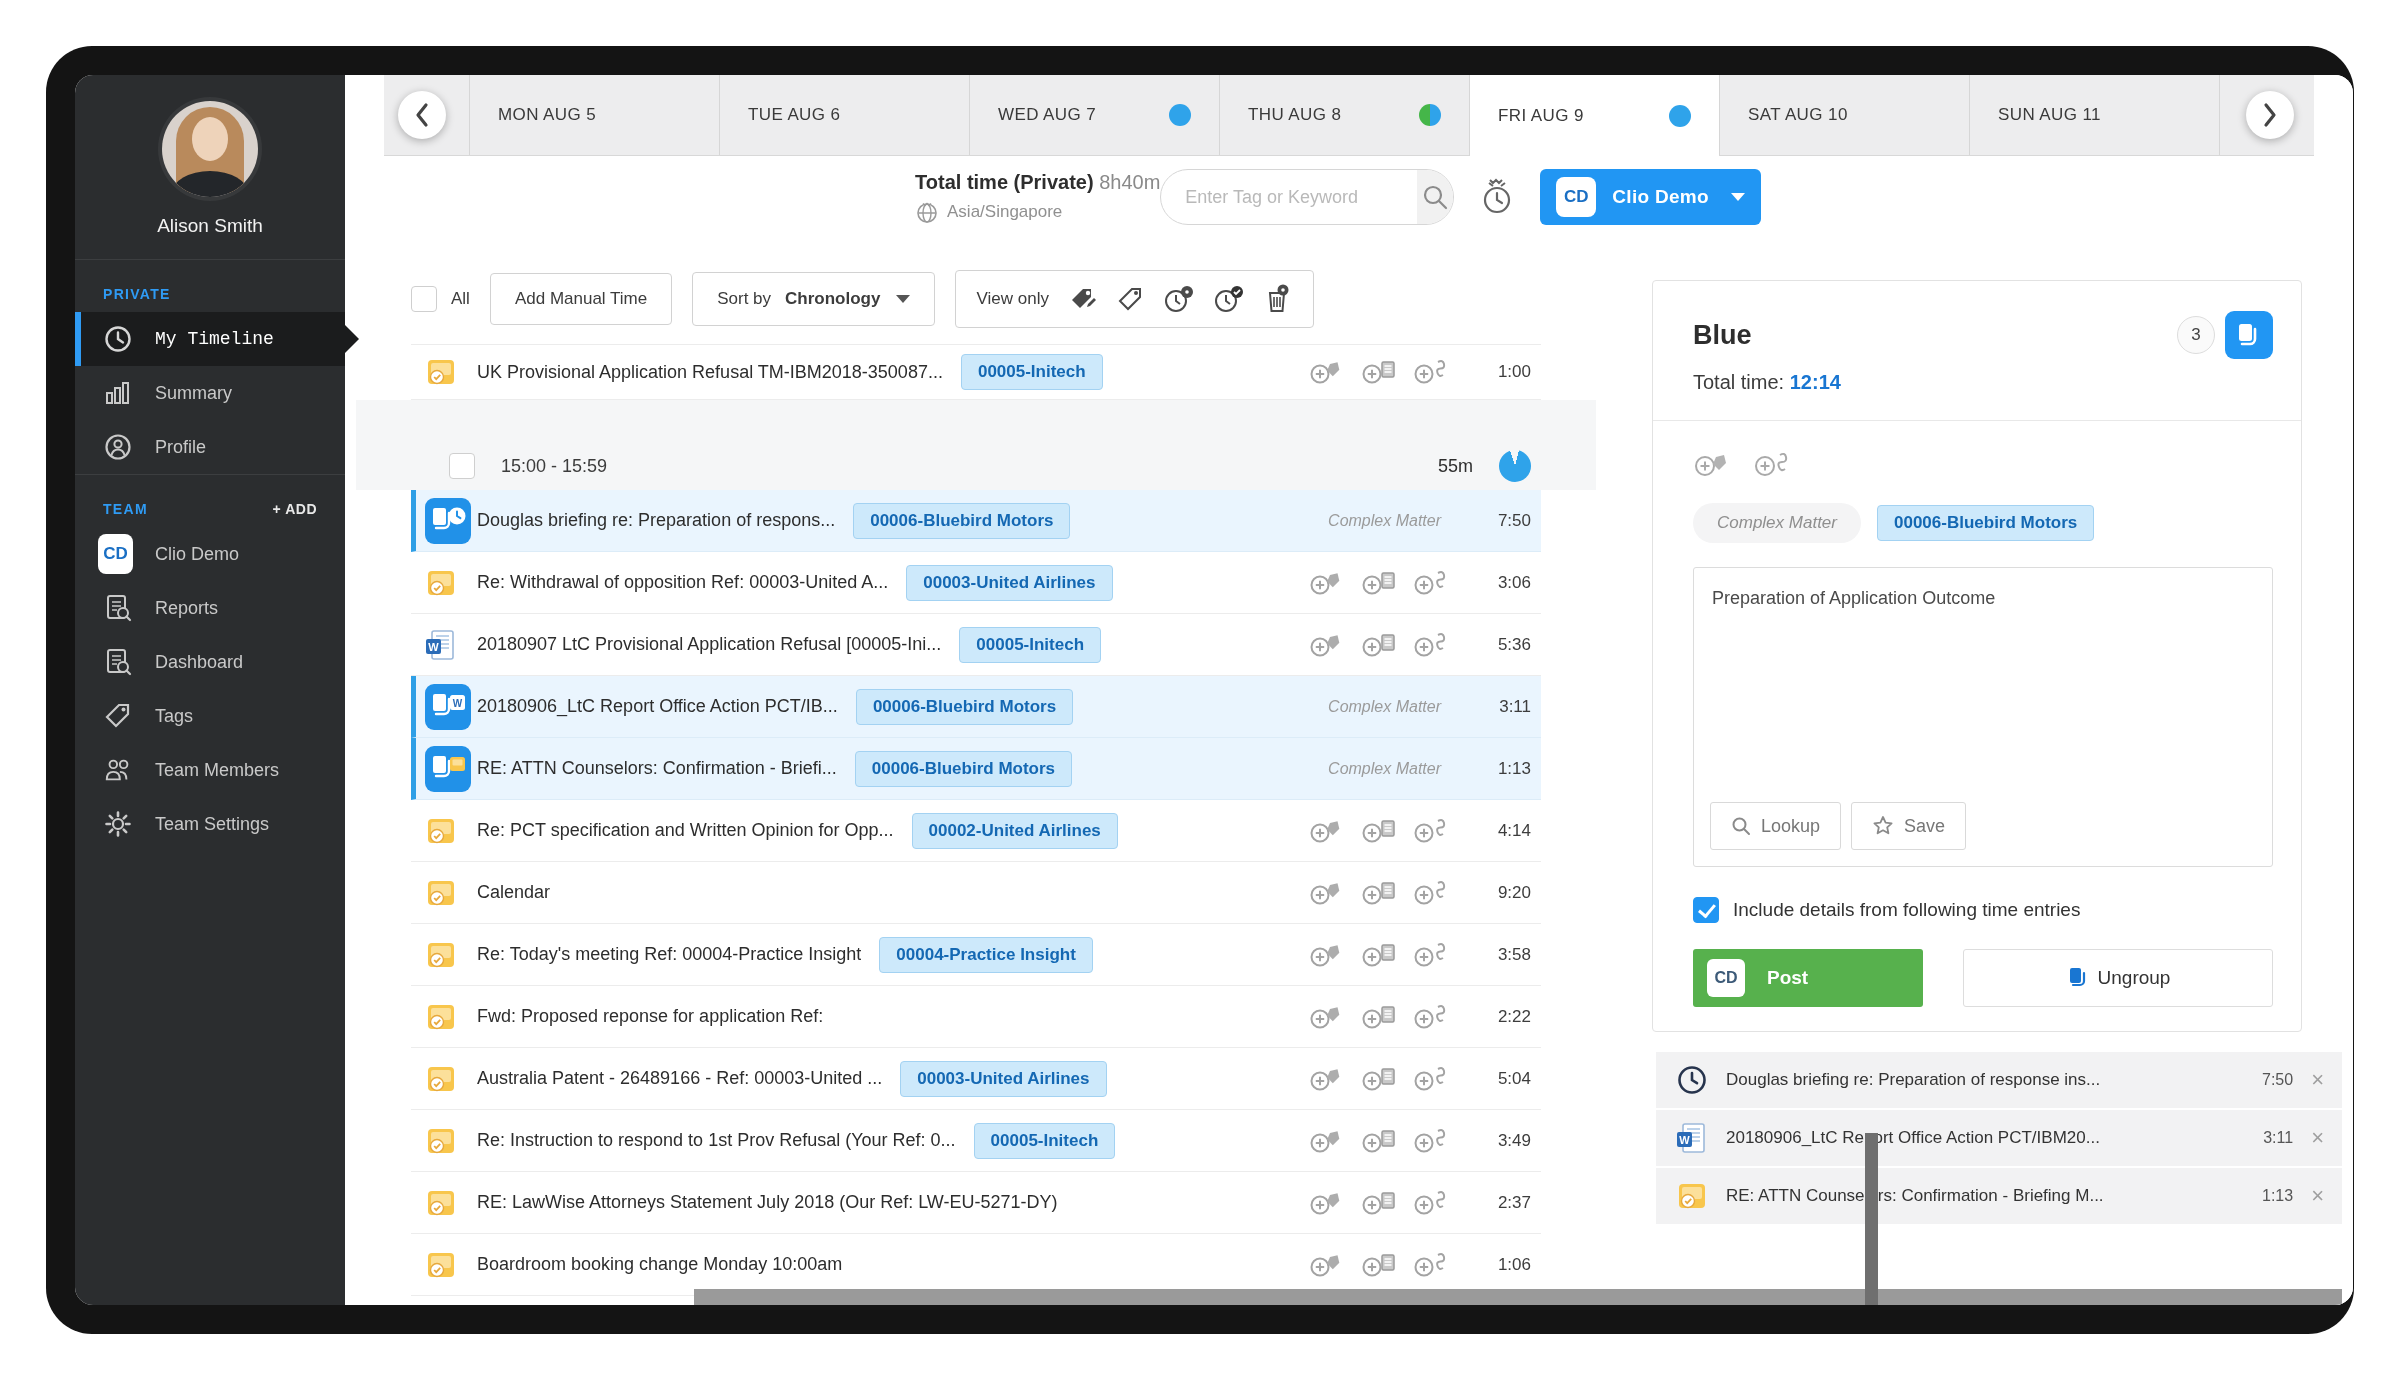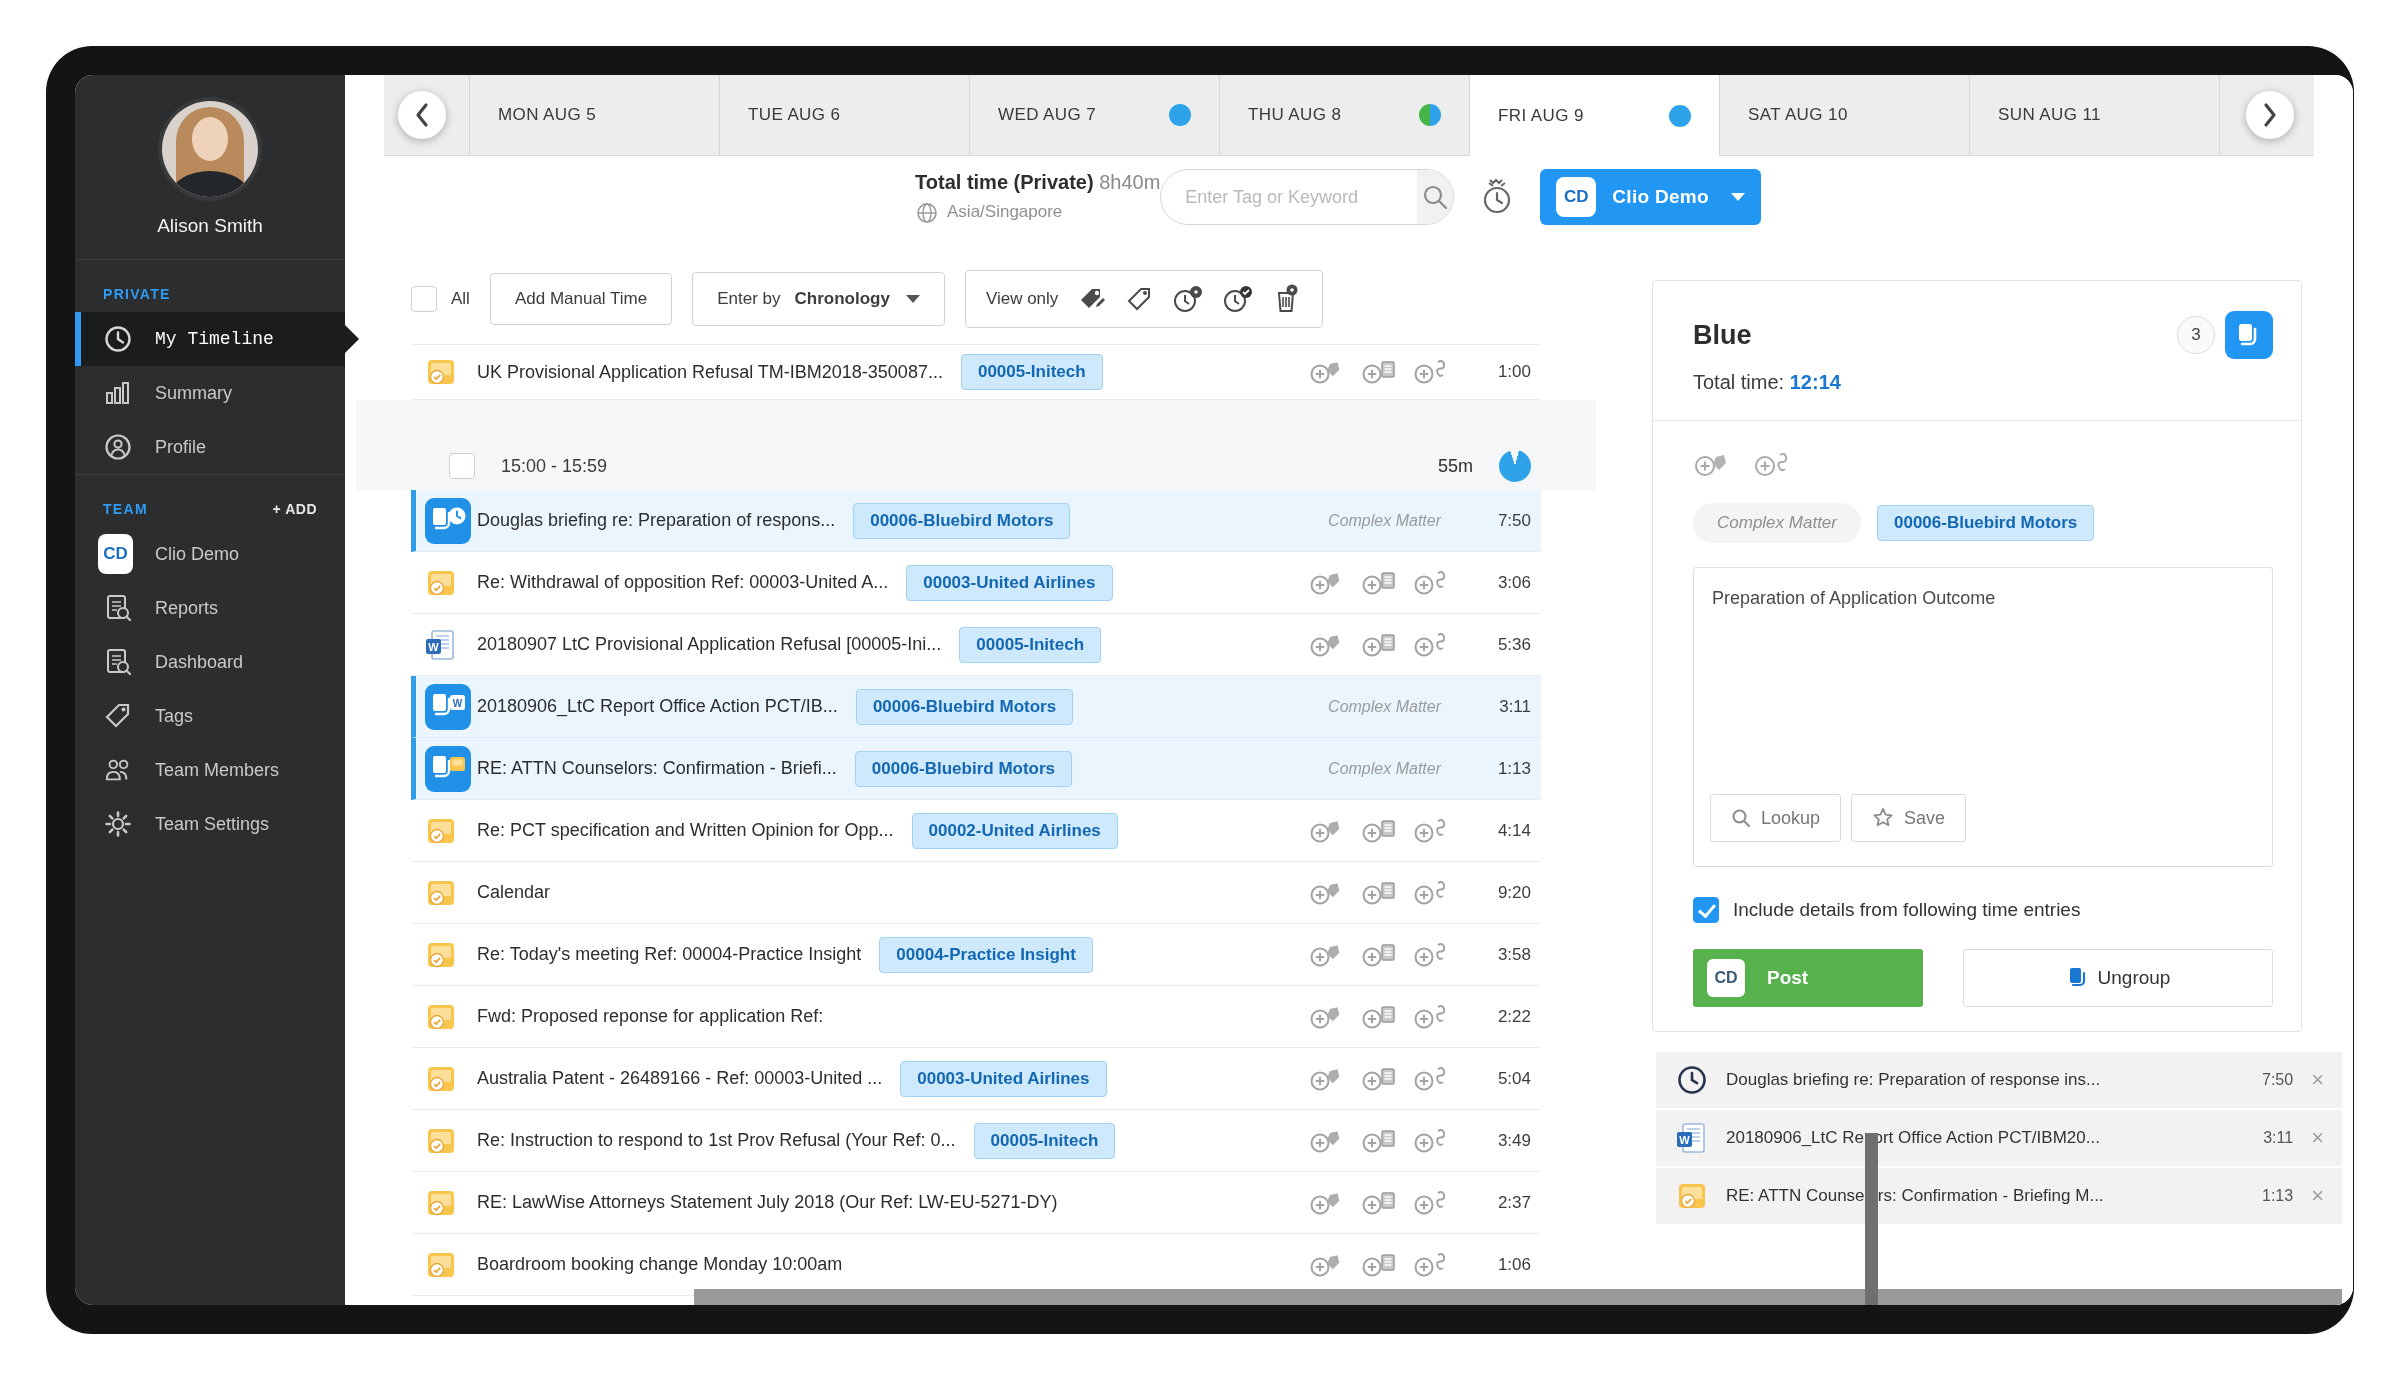--- a/index.html
+++ b/index.html
@@ -96,21 +96,21 @@
   .count-badge{width:36px;height:36px;border-radius:50%;border:1px solid #ddd;background:#fafafa;color:#444;font-size:17px;display:flex;align-items:center;justify-content:center;margin-right:10px;}
   .copy-btn{width:48px;height:48px;border-radius:9px;background:#2196f3;display:flex;align-items:center;justify-content:center;cursor:pointer;}
   .g-total{font-size:20px;color:#3c3c3c;margin-top:12px;}
   .g-total .v{color:#1976d2;font-weight:bold;}
   .card-div{border-bottom:1px solid #e8e8e8;margin:26px -28px 0 -40px;}
   .panel-icons{display:flex;gap:20px;margin-top:28px;}
   .panel-icons .ic{cursor:pointer;display:flex;}
   .panel-pills{display:flex;gap:16px;margin-top:24px;align-items:center;}
   .gpill{background:#f4f4f5;border-radius:20px;color:#8f8f8f;font-style:italic;font-size:17px;padding:10px 24px;cursor:pointer;}
   .note-box{margin-top:24px;border:1px solid #dcdcdc;border-radius:3px;height:300px;position:relative;box-sizing:border-box;padding:20px 18px;font-size:18px;color:#4a4a4a;cursor:text;}
-  .note-btns{position:absolute;left:16px;bottom:24px;display:flex;gap:10px;}
+  .note-btns{position:absolute;left:16px;bottom:16px;display:flex;gap:10px;}
   .nb{height:48px;border:1px solid #d9d9d9;border-radius:3px;background:#fff;display:flex;align-items:center;gap:10px;padding:0 20px;font-size:18px;color:#777;cursor:pointer;}
   .include-row{display:flex;align-items:center;gap:14px;margin-top:30px;font-size:19px;color:#333;}
   .actions-row{display:flex;align-items:center;justify-content:space-between;margin-top:26px;}
   .post-btn{width:230px;height:58px;background:#57b14d;border:none;border-radius:3px;display:flex;align-items:center;gap:22px;padding:0 14px;cursor:pointer;}
   .post-cd{width:38px;height:38px;background:#fff;border-radius:6px;color:#3c5a78;font-weight:bold;font-size:16px;display:flex;align-items:center;justify-content:center;}
   .post-label{color:#fff;font-weight:bold;font-size:19px;}
   .ungroup-btn{width:310px;height:58px;background:#fff;border:1px solid #ddd;border-radius:3px;display:flex;align-items:center;justify-content:center;gap:8px;font-size:19px;color:#333;cursor:pointer;}
 
   .entries{margin:20px 0 0 60px;width:686px;}
   .entry{height:58px;background:#f2f2f3;border-bottom:2px solid #fff;display:flex;align-items:center;padding:0 18px 0 20px;box-sizing:border-box;cursor:pointer;}
@@ -338,21 +338,21 @@
       </div>
 
       <div class="content">
 
         <div class="list-col">
           <div class="toolbar">
             <span class="cb"></span>
             <span class="tb-all">All</span>
             <button class="tb-btn">Add Manual Time</button>
             <div class="tb-btn tb-sort">
-              <span>Enter by</span>
+              <span>Sort by</span>
               <b>Chronology</b>
               <span class="caret dark"></span>
             </div>
             <div class="view-box">
               <span>View only</span>
               <span class="ic">
                   <svg width="30" height="30" viewBox="0 0 30 30">
                     <path d="M5 16 L16 5 h8 v8 L13 24 z" fill="#4a4a4a"></path>
                     <circle cx="21" cy="9" r="2.2" fill="#fff"></circle>
                     <path d="M21 20 l6 -6 2 2 -6 6 -3 1 z" fill="#4a4a4a"></path>

